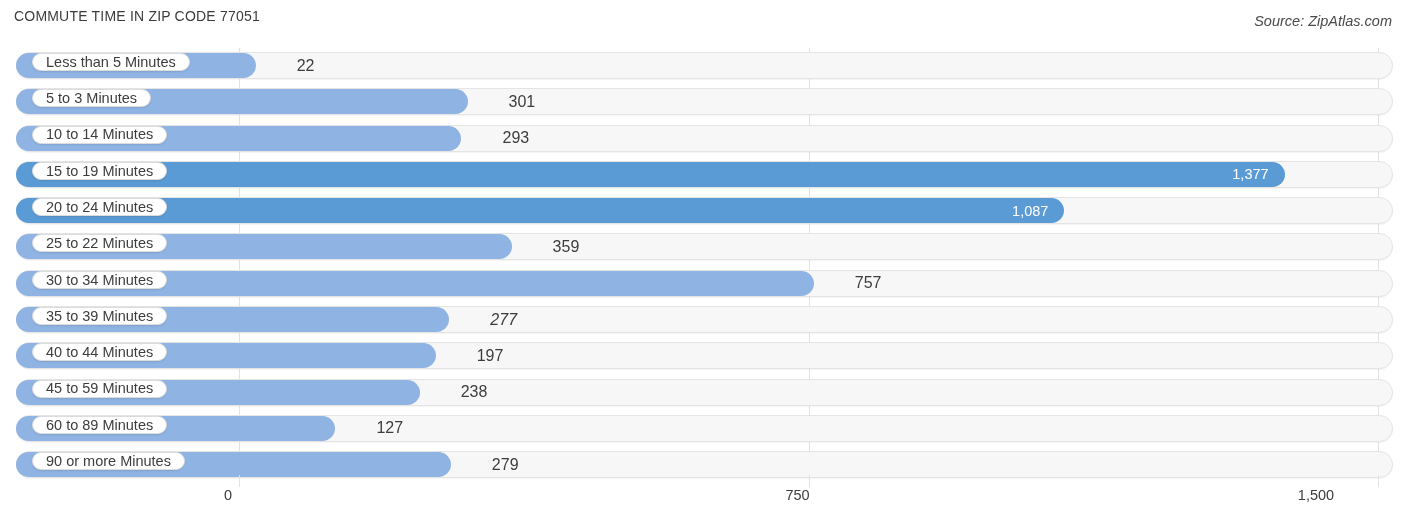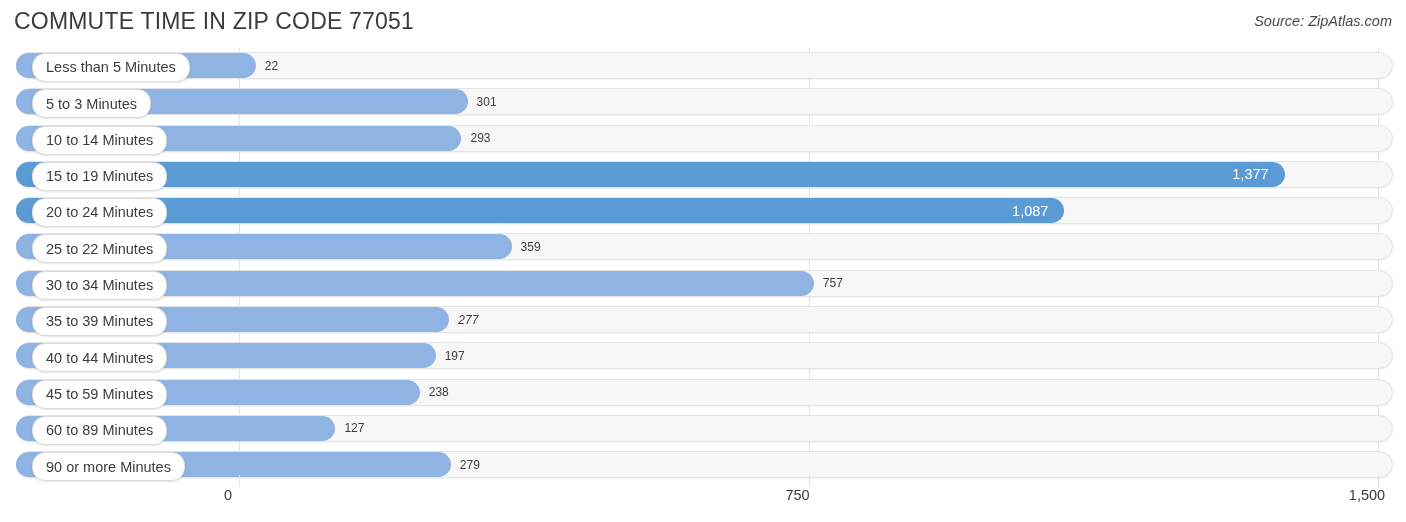--- a/index.html
+++ b/index.html
@@ -20,21 +20,21 @@
     width: 1406px;
     height: 522px;
     box-sizing: border-box;
   }
 
   
   .chart-title {
     position: absolute;
     left: 14px;
     top: 8px;
-    font-size: 23px;
+    font-size: 14px;
     letter-spacing: 0.2px;
     color: #3c3c3c;
     font-weight: 400;
     white-space: nowrap;
   }
   .chart-source {
     position: absolute;
     right: 14px;
     top: 13px;
     font-size: 14.5px;
@@ -102,21 +102,21 @@
   }
   .bar.dark {
     background: #5b9bd5;
   }
 
   
   .cat-pill {
     position: absolute;
     left: 32px;
     top: 5px;
-    height: 29px;
+    height: 18px;
     background: #ffffff;
     border: 1px solid #dcdcdc;
     border-radius: 13px;
     box-sizing: border-box;
     display: flex;
     align-items: center;
     padding: 0 13px;
     box-shadow: 0 1px 2px rgba(0,0,0,0.10);
     white-space: nowrap;
   }
@@ -126,23 +126,24 @@
     line-height: 1;
   }
 
   
   .val-out {
     position: absolute;
     top: 5px;
     height: 25px;
     display: flex;
     align-items: center;
-    font-size: 12px;
+    font-size: 16px;
     color: #3d3d3d;
     white-space: nowrap;
+    margin-left: 32px;
   }
   
   .val-in {
     position: absolute;
     top: 5px;
     height: 25px;
     display: flex;
     align-items: center;
     font-size: 14.5px;
     color: #ffffff;
@@ -286,16 +287,16 @@
         </div>
       </div>
   </div>
 
   <div class="axis">
       <div class="axis-tick" style="left: 239px;"></div>
       <div class="tick-label" style="left: 228px;">0</div>
       <div class="axis-tick" style="left: 808.5px;"></div>
       <div class="tick-label" style="left: 797.5px;">750</div>
       <div class="axis-tick" style="left: 1378px;"></div>
-      <div class="tick-label" style="left: 1367px;">1,500</div>
+      <div class="tick-label" style="left: 1316px;">1,500</div>
     </div>
 
 </div>
 
 </body></html>

